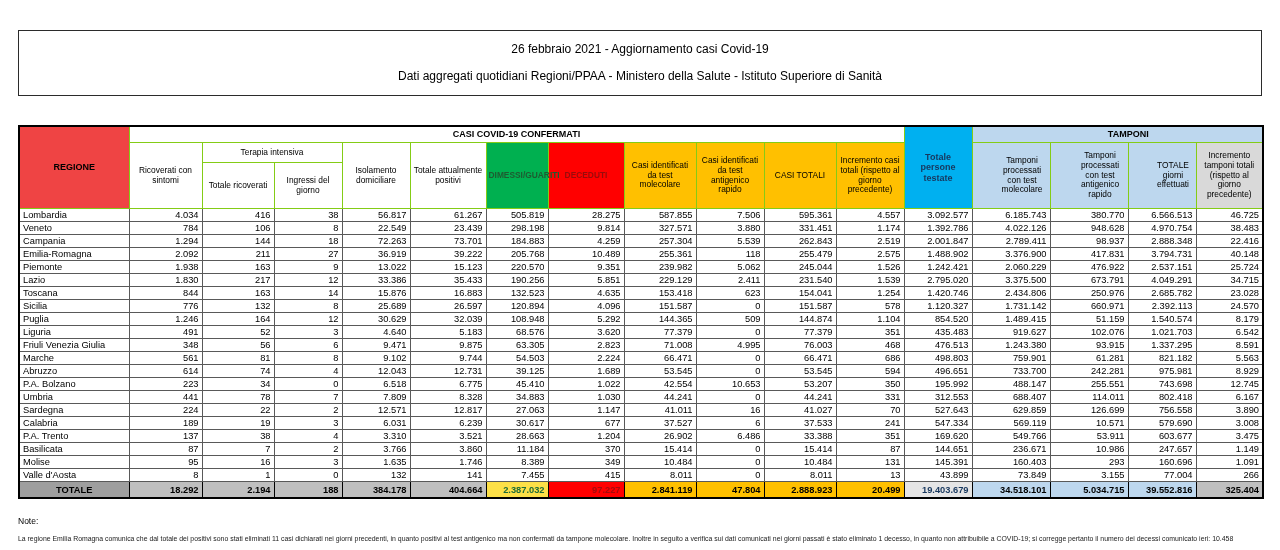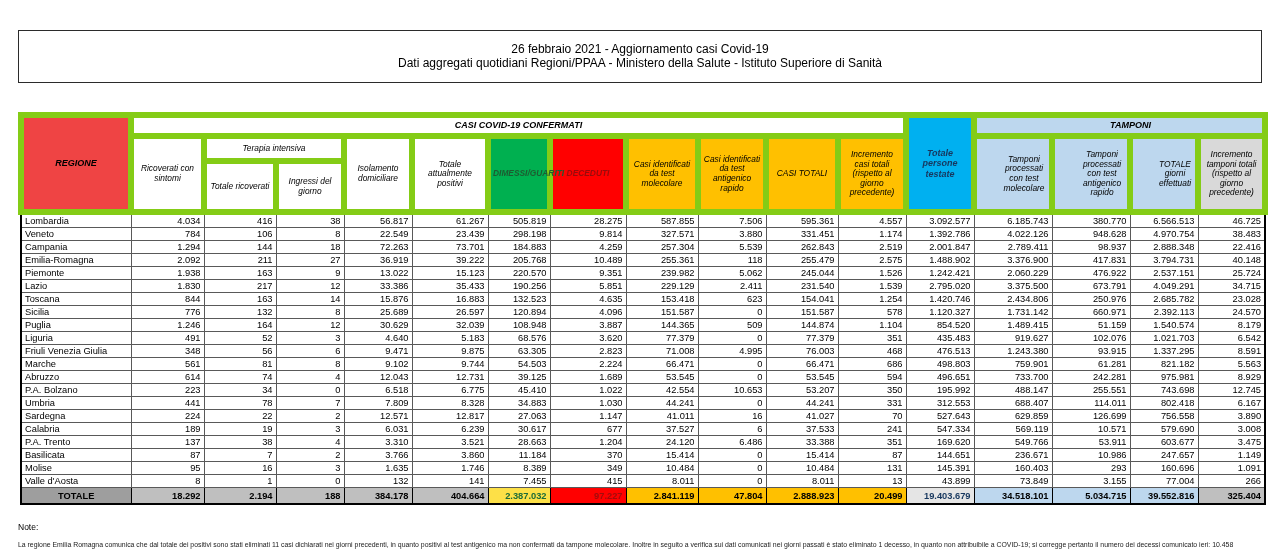--- a/index.html
+++ b/index.html
@@ -1,25 +1,25 @@
 <!DOCTYPE html>
 <html><head>
 <meta charset="utf-8">
 <style>
   html,body{margin:0;padding:0;background:#fff;width:1280px;height:550px;
     font-family:"Liberation Sans",sans-serif;color:#000;}
   .page{position:relative;width:1280px;height:550px;overflow:hidden;}
   .title-box{margin:30px 18px 0 18px;border:1px solid #2b2b2b;background:#fff;
     text-align:center;padding:7px 0 12px 0;}
   .title-line1{font-size:12px;margin-top:4px;}
-  .title-line2{font-size:12px;}
+  .title-line2{font-size:12px;margin-top:13px;}
   .table-wrap{margin:29px 18px 0 18px;}
   table{width:1244px;border-collapse:collapse;table-layout:fixed;border:2px solid #000;}
-  th{border:6px solid #84cc16;font-weight:normal;font-size:8.4px;line-height:1.15;
-     padding:1px 2px;text-align:center;vertical-align:middle;background:#fff;font-style:italic;}
+  th{border:1px solid #84cc16;font-weight:normal;font-size:8.4px;line-height:1.15;
+     padding:1px 2px;text-align:center;vertical-align:middle;background:#fff;}
   tr.r1 th{height:13px;font-weight:bold;font-size:9px;}
   th.regione{background:#ef4444;font-weight:bold;font-size:9px;}
   th.green{background:#00B050;color:#1d5c31;font-weight:bold;}
   th.red{background:#FF0000;color:#9a0b0b;font-weight:bold;}
   th.yellow{background:#FFC000;}
   th.blue{background:#00B0F0;color:#17375E;}
   th.lightblue{background:#BDD7EE;padding-left:24px;}
   th.grayhdr{background:#D9D9D9;}
   tr.r2 th{height:17px;}
   tr.r3 th{height:43px;}
@@ -252,21 +252,21 @@
             <td class="num">24.570</td>
           </tr>
           <tr>
             <td class="region">Puglia</td>
             <td class="num">1.246</td>
             <td class="num">164</td>
             <td class="num">12</td>
             <td class="num">30.629</td>
             <td class="num">32.039</td>
             <td class="num">108.948</td>
-            <td class="num">3.887</td>
+            <td class="num">5.292</td>
             <td class="num">144.365</td>
             <td class="num">509</td>
             <td class="num">144.874</td>
             <td class="num">1.104</td>
             <td class="num">854.520</td>
             <td class="num">1.489.415</td>
             <td class="num">51.159</td>
             <td class="num">1.540.574</td>
             <td class="num">8.179</td>
           </tr>
@@ -424,21 +424,21 @@
           </tr>
           <tr>
             <td class="region">P.A. Trento</td>
             <td class="num">137</td>
             <td class="num">38</td>
             <td class="num">4</td>
             <td class="num">3.310</td>
             <td class="num">3.521</td>
             <td class="num">28.663</td>
             <td class="num">1.204</td>
-            <td class="num">24.120</td>
+            <td class="num">26.902</td>
             <td class="num">6.486</td>
             <td class="num">33.388</td>
             <td class="num">351</td>
             <td class="num">169.620</td>
             <td class="num">549.766</td>
             <td class="num">53.911</td>
             <td class="num">603.677</td>
             <td class="num">3.475</td>
           </tr>
           <tr>

